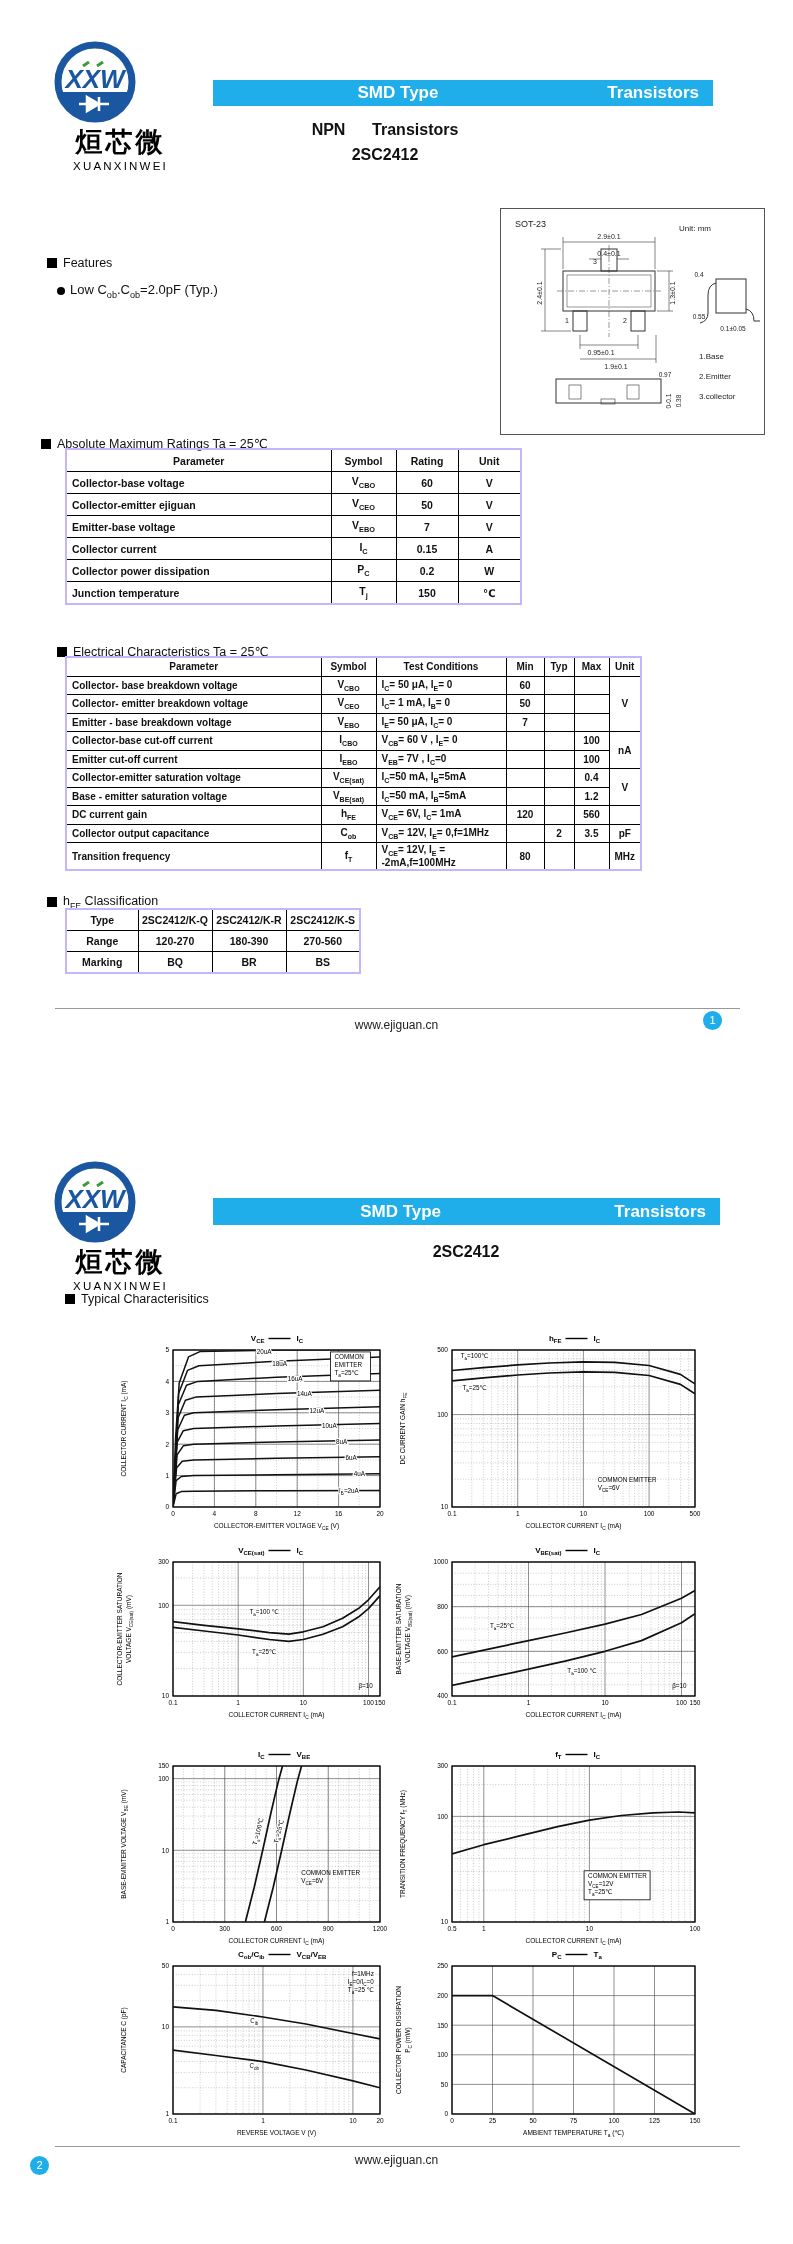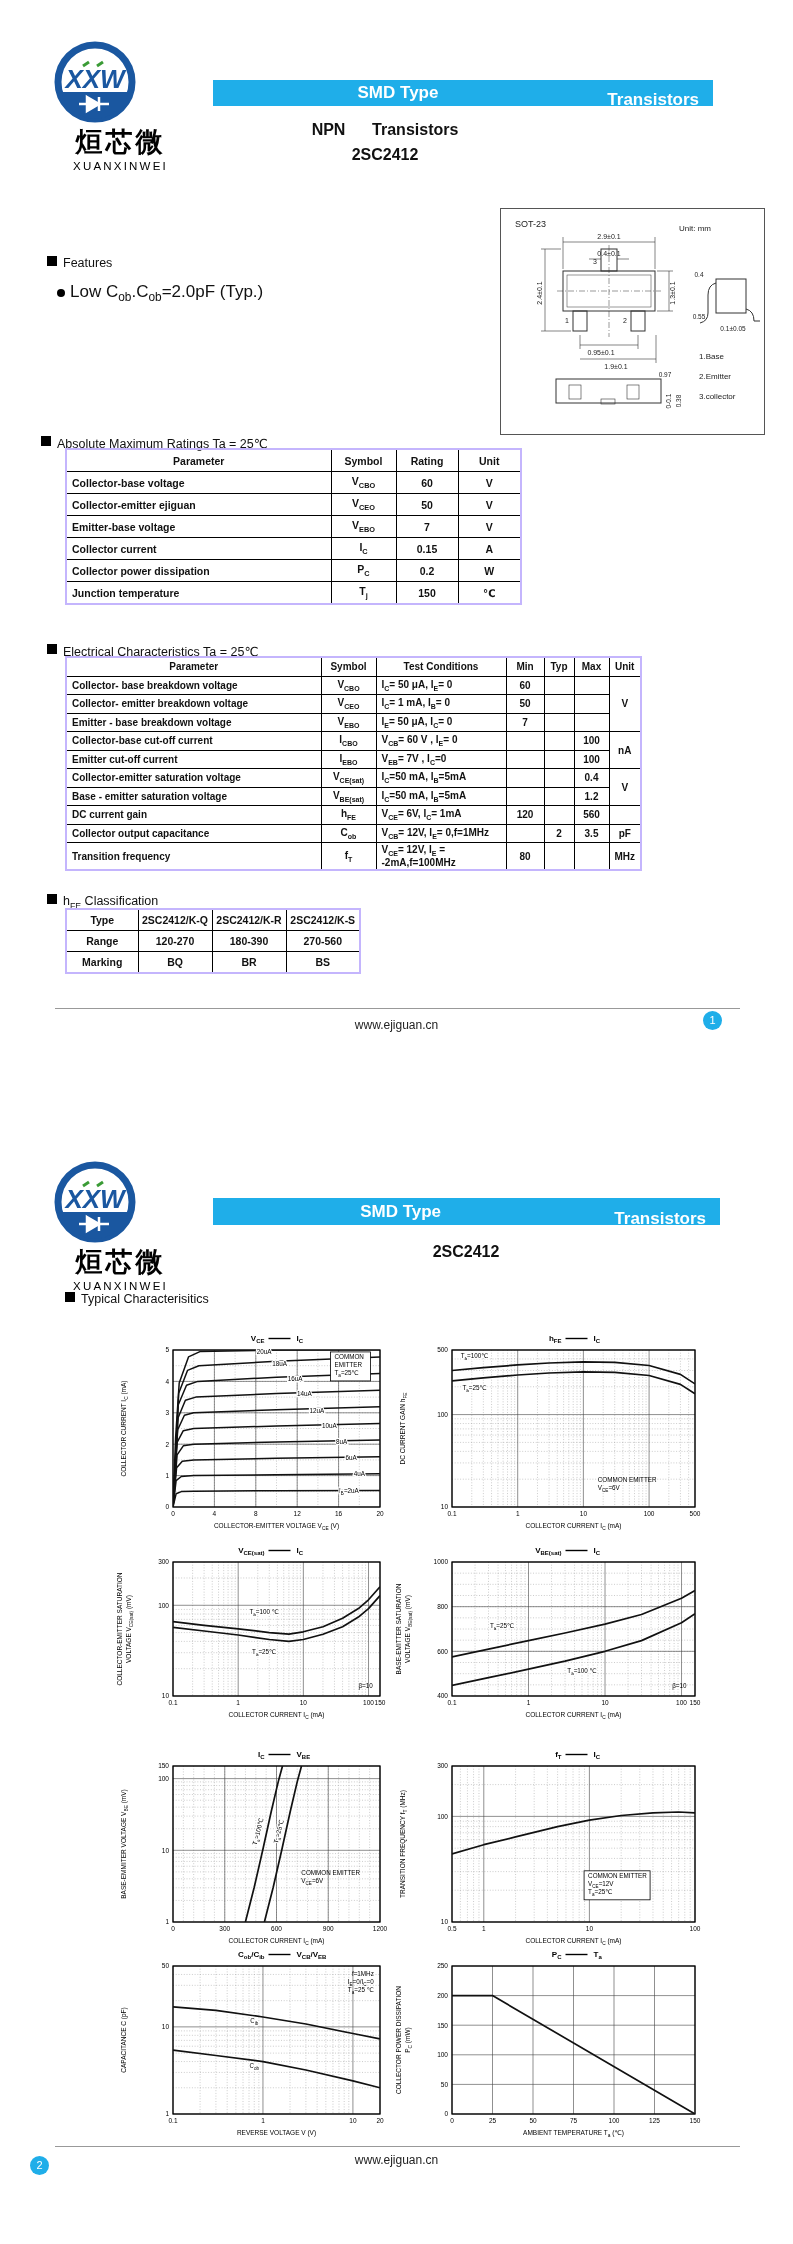--- a/index.html
+++ b/index.html
@@ -1,28 +1,28 @@
 <!DOCTYPE html>
 <html><head>
 <meta charset="utf-8">
 <style>
   html,body{margin:0;padding:0;}
   body{width:793px;height:2244px;position:relative;background:#fff;color:#111;
        font-family:"Liberation Sans","DejaVu Sans",sans-serif;}
   .abs{position:absolute;}
   .bar{position:absolute;background:#1FAEE9;color:#fff;font-weight:bold;font-size:17px;}
   .bar .mid{position:absolute;left:0;width:74%;text-align:center;top:0;line-height:26px;}
-  .bar .rgt{position:absolute;right:14px;top:7px;line-height:26px;text-align:center;}
+  .bar .rgt{position:absolute;right:14px;top:0;line-height:26px;text-align:center;}
   .cn{font-weight:bold;font-size:27px;letter-spacing:3px;color:#000;}
   .en{font-size:11.5px;letter-spacing:2.2px;color:#000;}
   .h-bold{font-weight:bold;font-size:16px;text-align:center;white-space:pre;}
-  .sec{position:absolute;font-size:12.5px;display:flex;align-items:flex-start;}
+  .sec{position:absolute;font-size:12.5px;display:flex;align-items:center;}
   .sq{width:10px;height:10px;background:#000;margin-right:6px;flex:0 0 auto;}
   .dot{width:8px;height:8px;border-radius:50%;background:#000;margin-right:5px;flex:0 0 auto;}
-  .feat{position:absolute;font-size:17px;display:flex;align-items:center;}
+  .feat{position:absolute;font-size:13px;display:flex;align-items:center;}
   table{border-collapse:collapse;font-size:10.5px;position:absolute;border:2px solid #c4b5fd;font-weight:bold;}
   td{border:1px solid #000;text-align:center;padding:1px 3px;}
   .tl{text-align:left;padding-left:5px;}
   .amr td{height:19px;}
   .ec td{height:15.5px;font-size:10px;}
   .hfe td{height:18px;}
   sub{font-size:70%;}
   .pkgbox{position:absolute;border:1px solid #555;background:#fff;}
   .chart{position:absolute;}
   svg text{font-family:"Liberation Sans","DejaVu Sans",sans-serif;}
@@ -194,21 +194,21 @@
         </tr>
     <tr>
           <td class="tl">Junction temperature</td>
           <td>T<sub>j</sub></td>
           <td>150</td>
           <td>℃</td>
         </tr>
   </tbody>
     </table>
 
-  <div class="sec" style="left:47px;top:644px">
+  <div class="sec" style="left:57px;top:644px">
     <span class="sq"></span>
     <span>Electrical Characteristics Ta = 25℃</span>
   </div>
   <table class="ec" style="left:65px;top:656px">
     <colgroup>
         <col style="width:255px">
         <col style="width:55px">
         <col style="width:130px">
         <col style="width:38px">
         <col style="width:30px">

